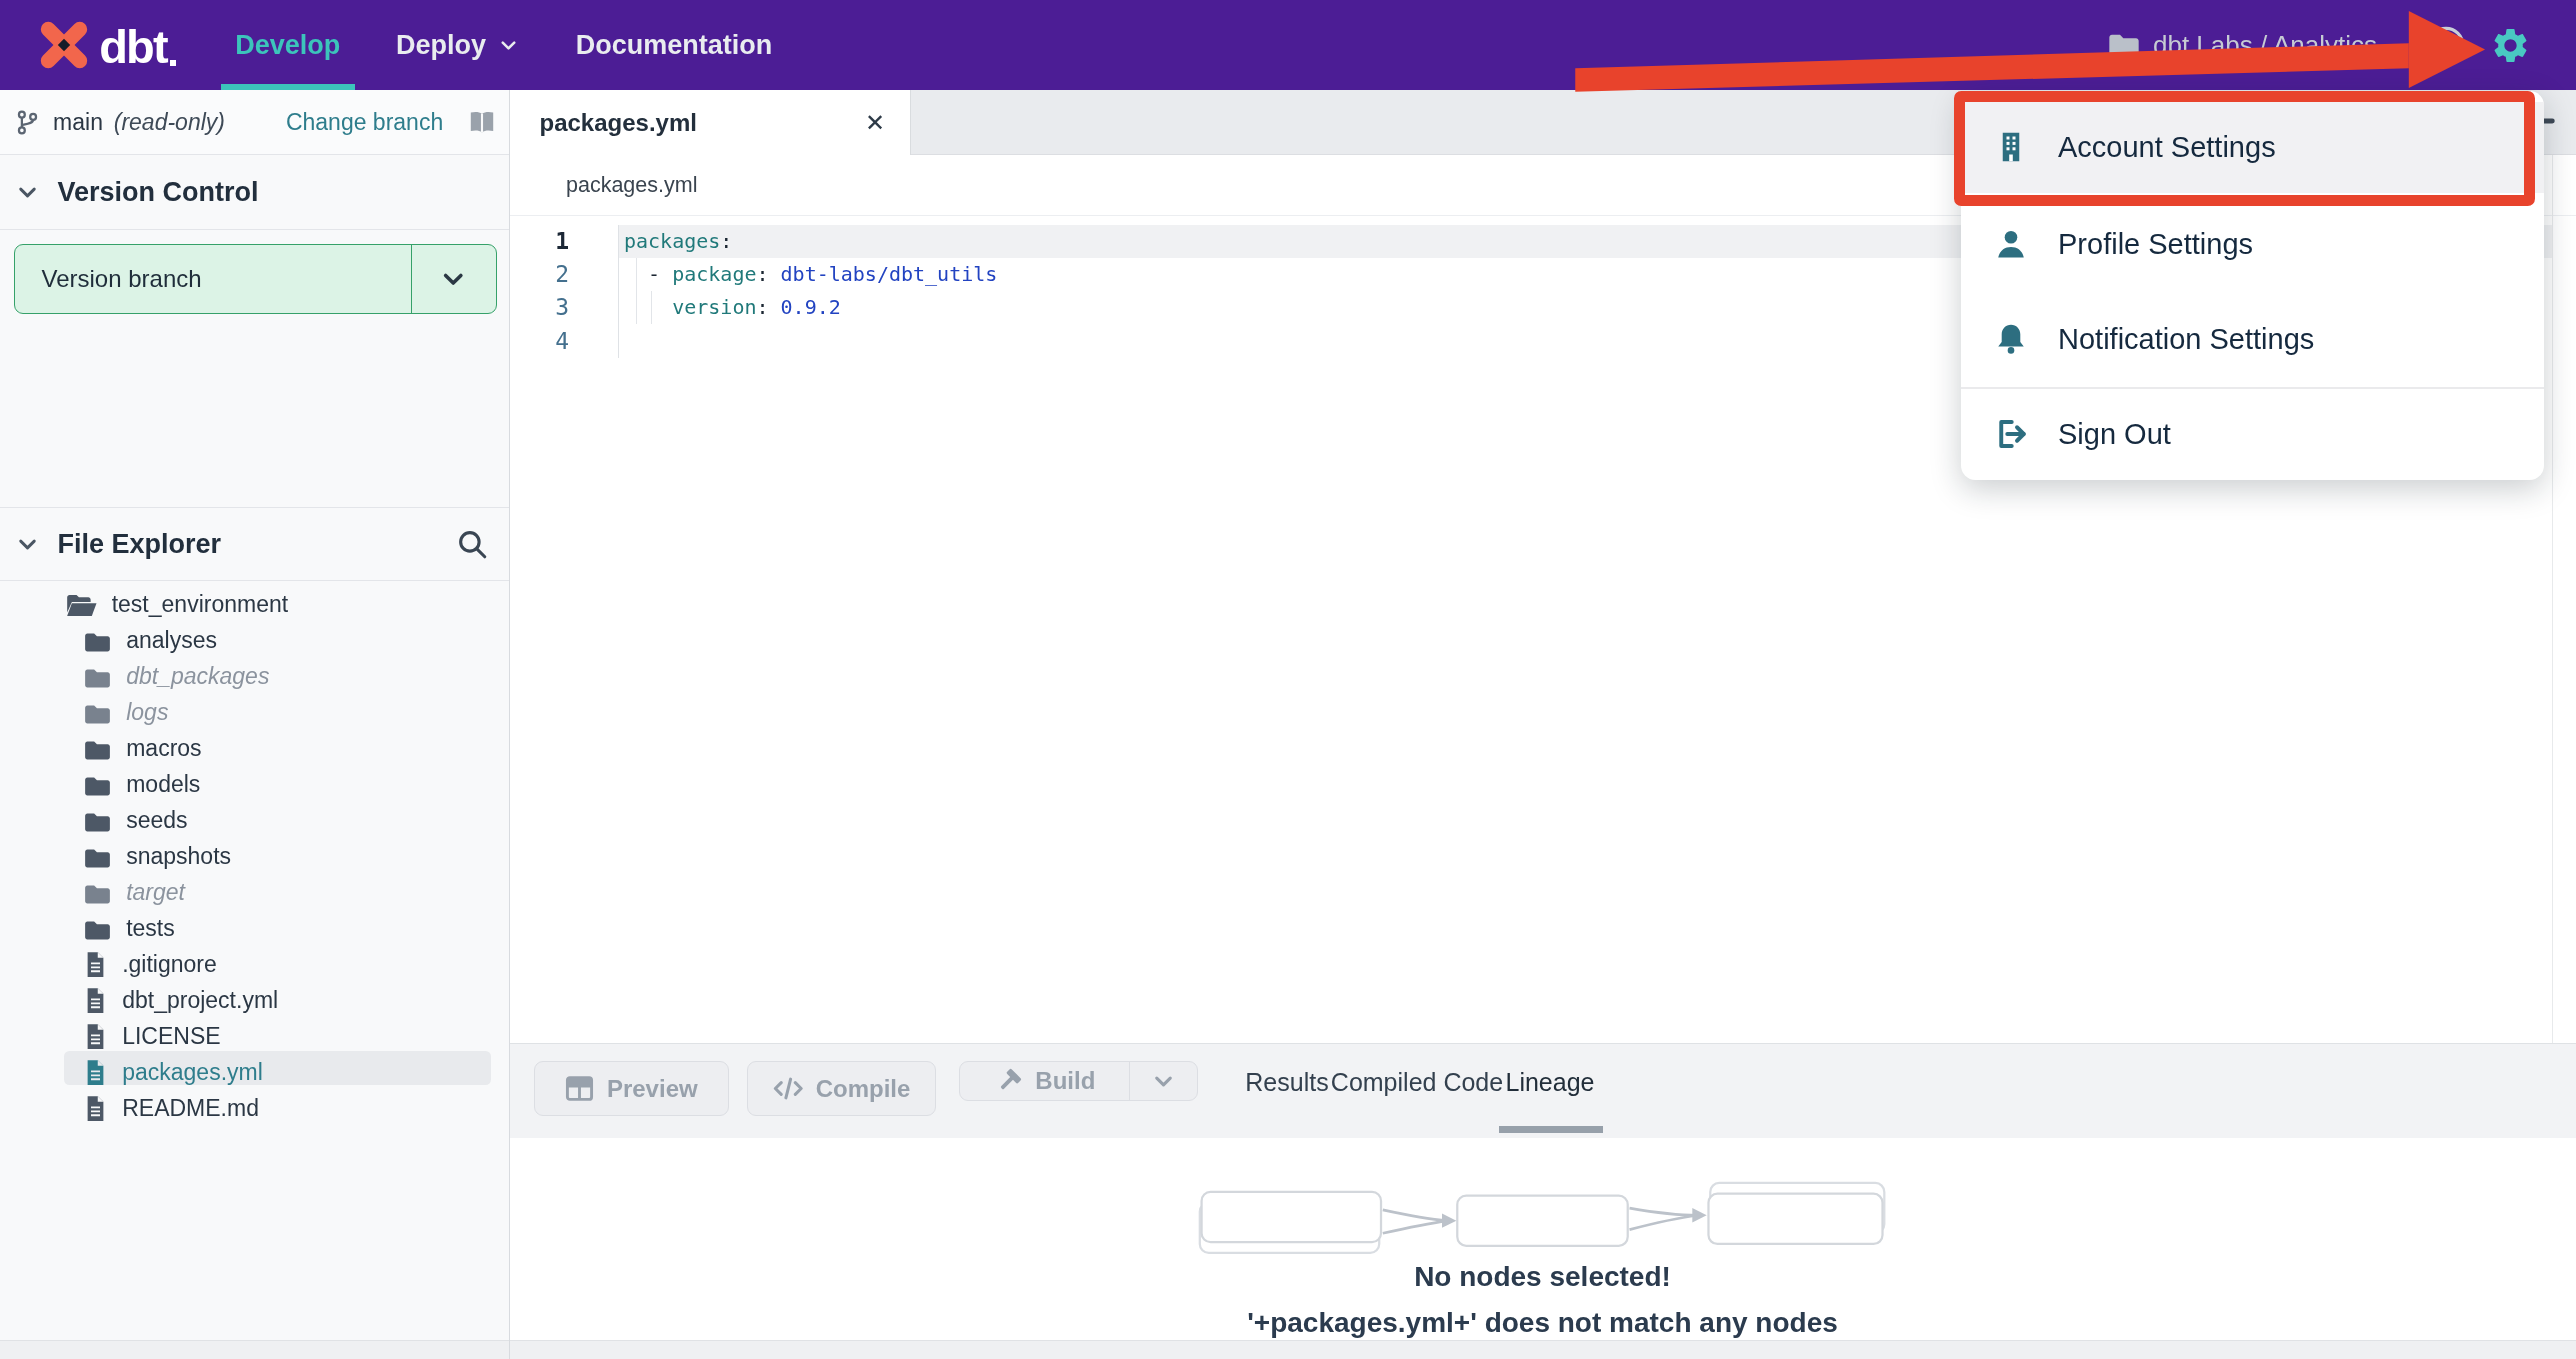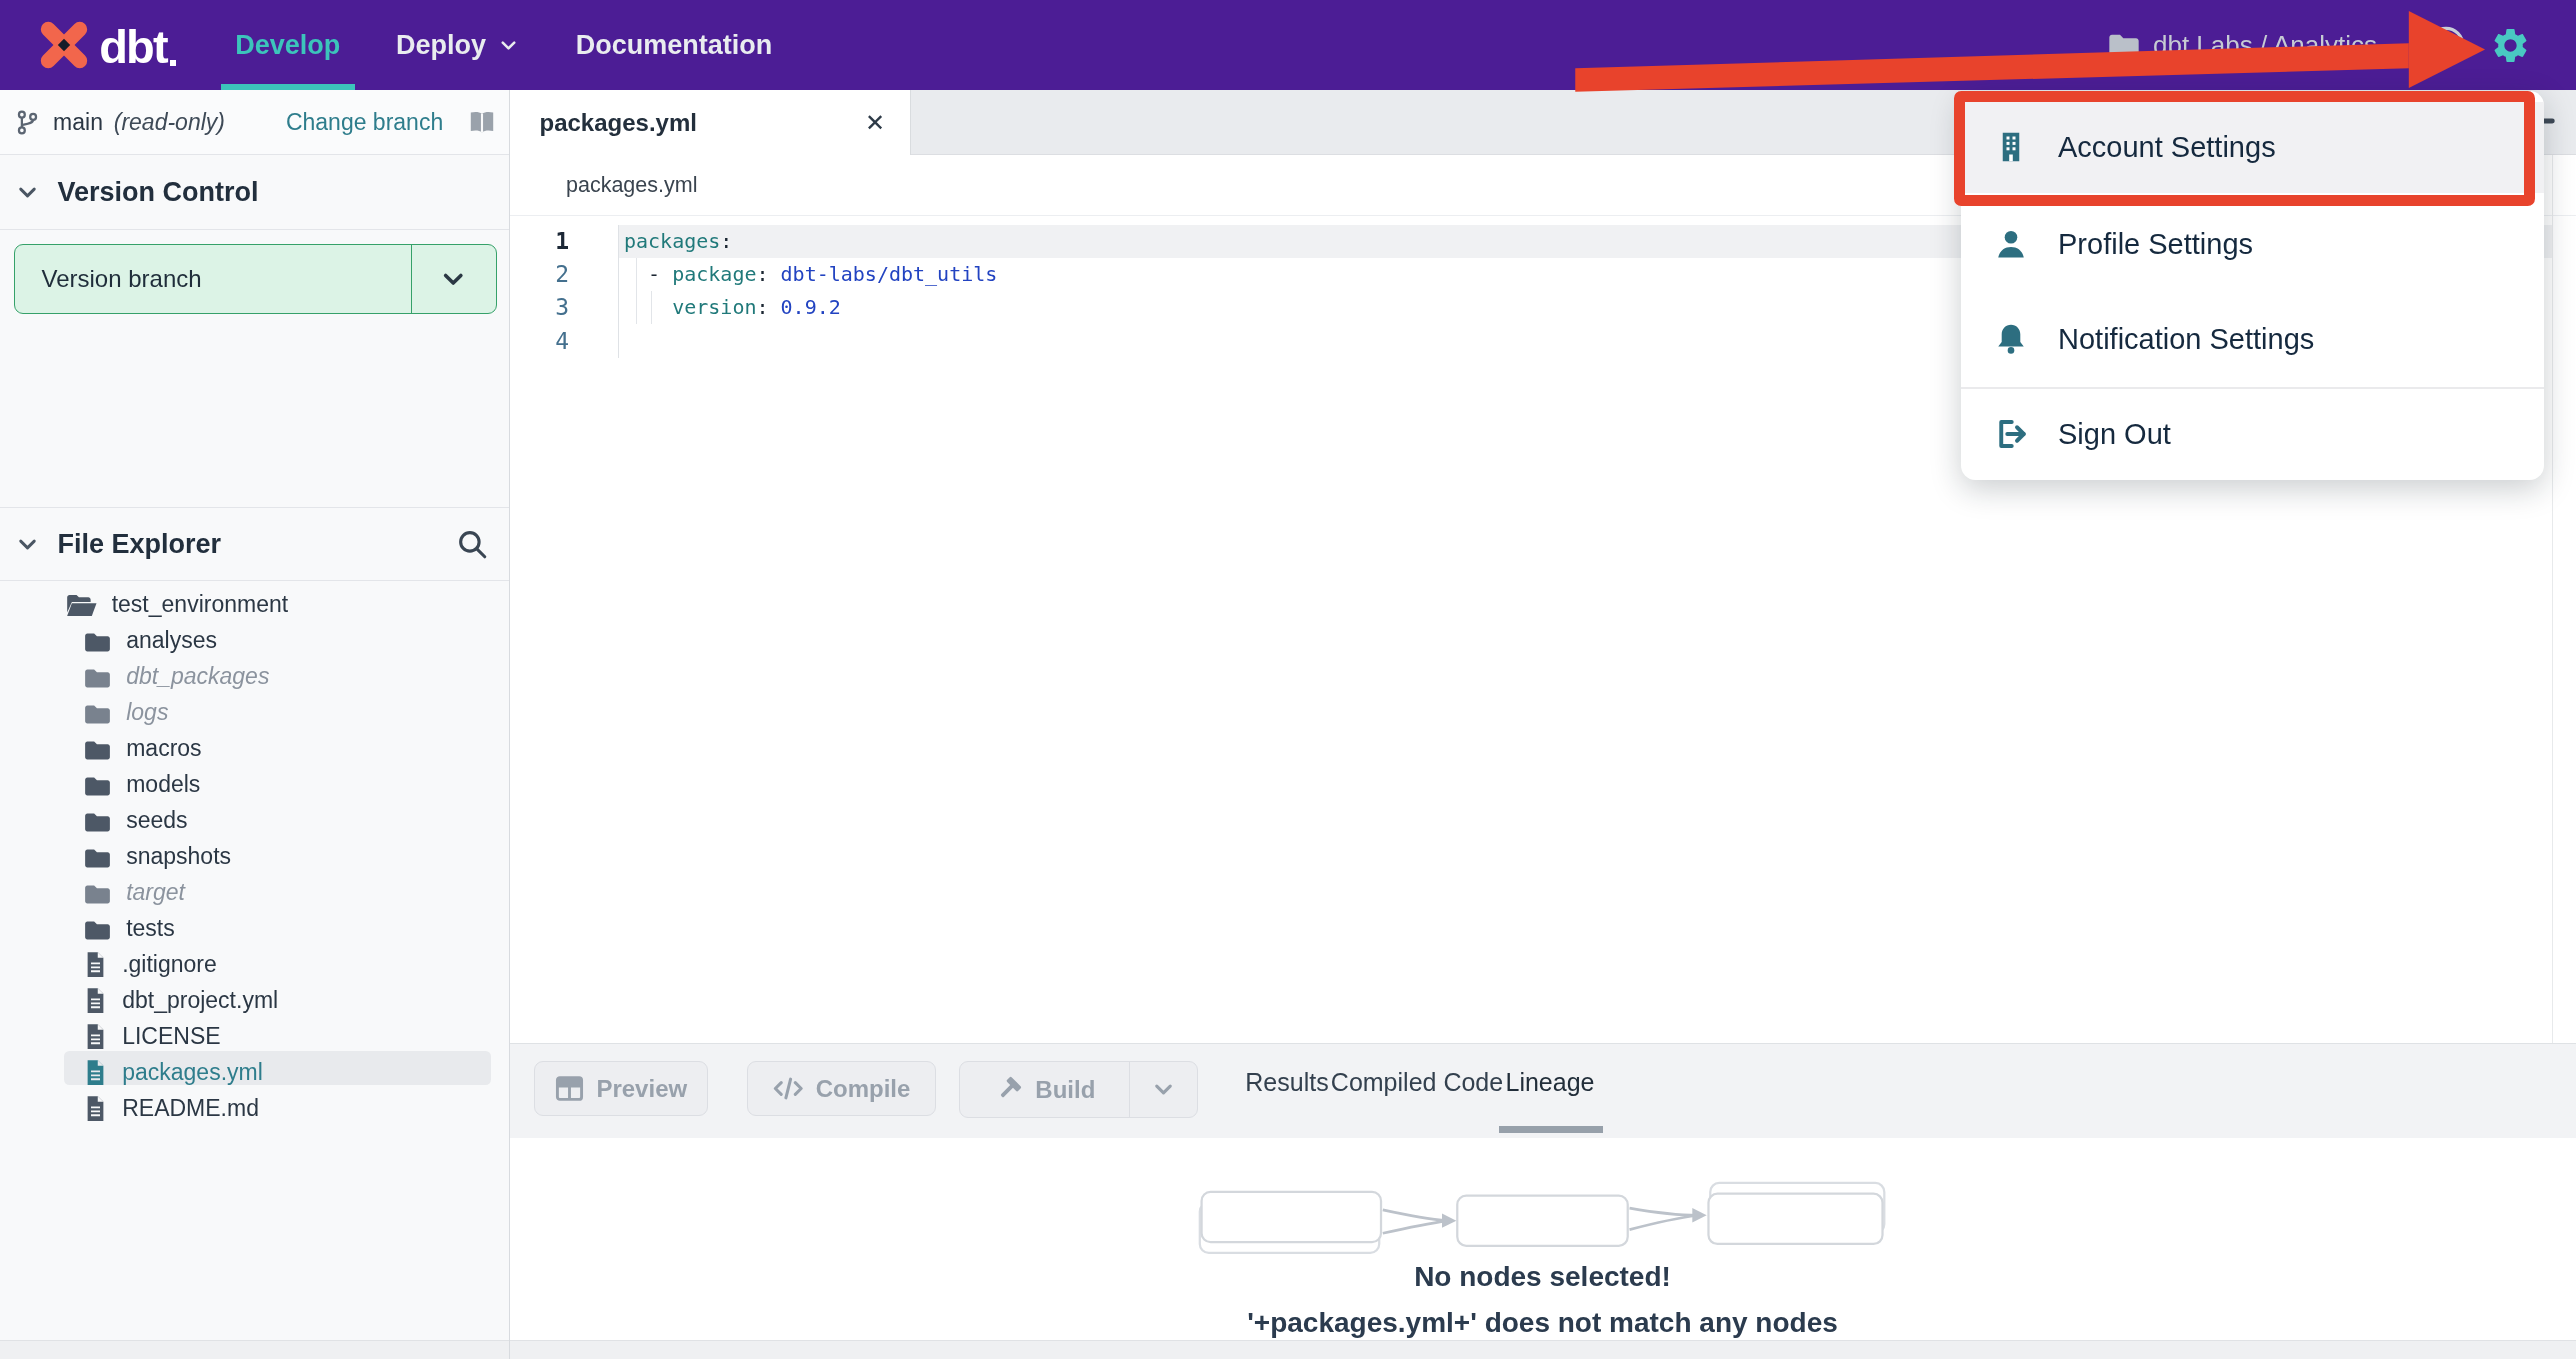--- a/index.html
+++ b/index.html
@@ -71,23 +71,23 @@
   .gnum.active { color:#1c2836; font-weight:bold; }
   .cline { position:absolute; left:115px; height:33px; line-height:33px; font-size:20px; white-space:pre; }
   .tok-key { color:#20797a; }
   .tok-punct { color:#1c2733; }
   .tok-val { color:#2243c1; }
   .scroll-gutter { position:absolute; left:2043px; top:65px; width:0.9px; height:888px; background:#e8eaec; }
 
   
   .panel-header { position:absolute; left:0; top:953px; width:2067px; height:95px; background:#f2f3f5; border-top:0.9px solid #dfe2e5; }
   .action-btn { position:absolute; top:17px; height:55px; background:#edeef1; border:1.8px solid #dcdee3; border-radius:9px; display:flex; align-items:center; justify-content:center; color:#98a1ac; font-size:24px; font-weight:600; cursor:default; }
-  .btn-preview { left:25px; width:174px;text-align:center; }
+  .btn-preview { left:25px; width:195px;text-align:center; }
   .btn-compile { left:238px; width:189px; }
-  .btn-build-wrap { position:absolute; left:450px; top:17px; width:239px; height:57px; background:#edeef1; border:1.8px solid #dcdee3; border-radius:9px; display:flex; color:#98a1ac; font-size:24px; font-weight:600; }
+  .btn-build-wrap { position:absolute; left:450px; top:17px; width:239px; height:40px; background:#edeef1; border:1.8px solid #dcdee3; border-radius:9px; display:flex; color:#98a1ac; font-size:24px; font-weight:600; }
   .btn-build-main { flex:1; display:flex; align-items:center; justify-content:center; }
   .btn-build-caret { width:68px; border-left:1.8px solid #dcdee3; display:flex; align-items:center; justify-content:center; }
   .action-btn .bicon, .btn-build-main .bicon { margin-right:12.6px; }
   .ptab { position:absolute; top:24px; transform:translateX(-50%); font-size:25px; color:#33404e; cursor:pointer; }
   .ptab.active { color:#222e3a; }
   .ptab-underline { position:absolute; left:990px; top:82px; width:104px; height:7.2px; background:#97a0aa; }
 
   .lineage-canvas { position:absolute; left:0; top:1048px; width:2067px; height:203px; background:#ffffff; }
   .lineage-msg { position:absolute; left:0; width:2067px; text-align:center; font-weight:bold; color:#2b3b4e; font-size:28px; }
   .msg-title { top:123px; }

